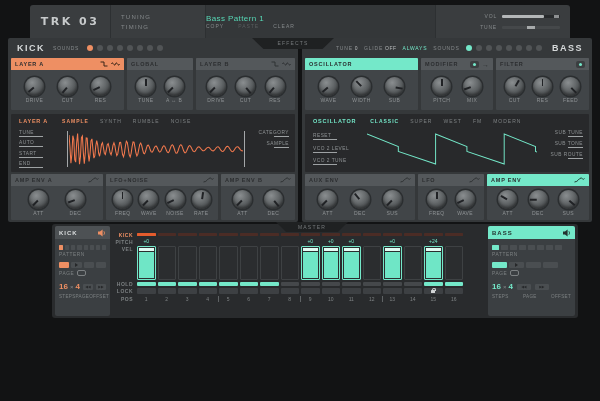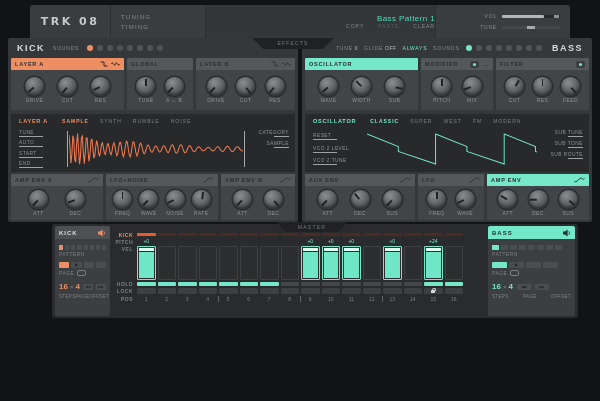--- a/index.html
+++ b/index.html
@@ -6,21 +6,21 @@
   body{width:600px;height:401px;background:#121314;position:relative;overflow:hidden;
        font-family:"Liberation Sans",sans-serif;-webkit-font-smoothing:antialiased}
   
   .header{position:absolute;left:30px;top:5px;width:540px;height:33px;background:#3a3d3f;
           border-radius:3px 3px 0 0;display:flex;align-items:stretch}
   .logo{width:80px;display:flex;align-items:center;justify-content:center;color:#c7cacb;
         font:700 11px "DejaVu Sans",sans-serif;letter-spacing:2.5px;border-right:1px solid #2d3032}
   .hdr-tt{width:84px;display:flex;flex-direction:column;justify-content:center;gap:4px;
           padding-left:10px;border-right:1px solid #2d3032}
   .hdr-tt span{font-size:6px;color:#85898b;letter-spacing:1.2px;cursor:default}
-  .hdr-center{flex:1;background:#343739;display:flex;flex-direction:column;align-items:flex-end;justify-content:center;gap:0}
+  .hdr-center{flex:1;background:#343739;display:flex;flex-direction:column;align-items:flex-start;justify-content:center;gap:0}
   .pattern-name{font-size:8px;color:#57d8b6;letter-spacing:.4px}
   .pattern-actions{display:flex;gap:14px}
   .pattern-actions span{font-size:5px;letter-spacing:1px;color:#85898b}
   .pattern-actions span.dim{color:#595d5f}
   .hdr-right{width:118px;border-left:1px solid #2d3032;display:flex;flex-direction:column;
              justify-content:center;gap:5px;padding:0 10px 0 6px}
   .slider-row{display:flex;align-items:center;gap:5px;justify-content:flex-end}
   .slabel{font-size:5px;color:#85898b;letter-spacing:.8px}
   .sl-track{width:58px;height:3px;background:#272a2c;position:relative;border-radius:1px}
   .sl-fill{position:absolute;left:0;top:0;height:3px;width:42px;background:#b4b7b8;border-radius:1px}
@@ -155,21 +155,21 @@
   .lockicon:before{content:"";position:absolute;left:.5px;top:-2px;width:2px;height:2px;
                    border:.8px solid #d3d6d7;border-bottom:none;border-radius:2px 2px 0 0}
   .r-pos{height:7px}
   .sc{font-size:5px;color:#7c8082;text-align:center;line-height:7px;position:relative}
   .sc.bar:after{content:"";position:absolute;right:-1.5px;top:0;width:1px;height:6px;background:#5f6365}
 </style>
 </head>
 <body style="--orange: #ee8f63; --kick_accent: #e45c2d; --waveform_orange: #f3794e; --teal: #74e8c9;">
 
 <div class="header">
-  <div class="logo">TRK 08</div>
+  <div class="logo">TRK 03</div>
   <div class="hdr-tt">
     <span>TUNING</span>
     <span>TIMING</span>
   </div>
   <div class="hdr-center">
     <div class="pattern-name">Bass Pattern 1</div>
     <div class="pattern-actions">
       <span>COPY</span>
       <span class="dim">PASTE</span>
       <span>CLEAR</span>

